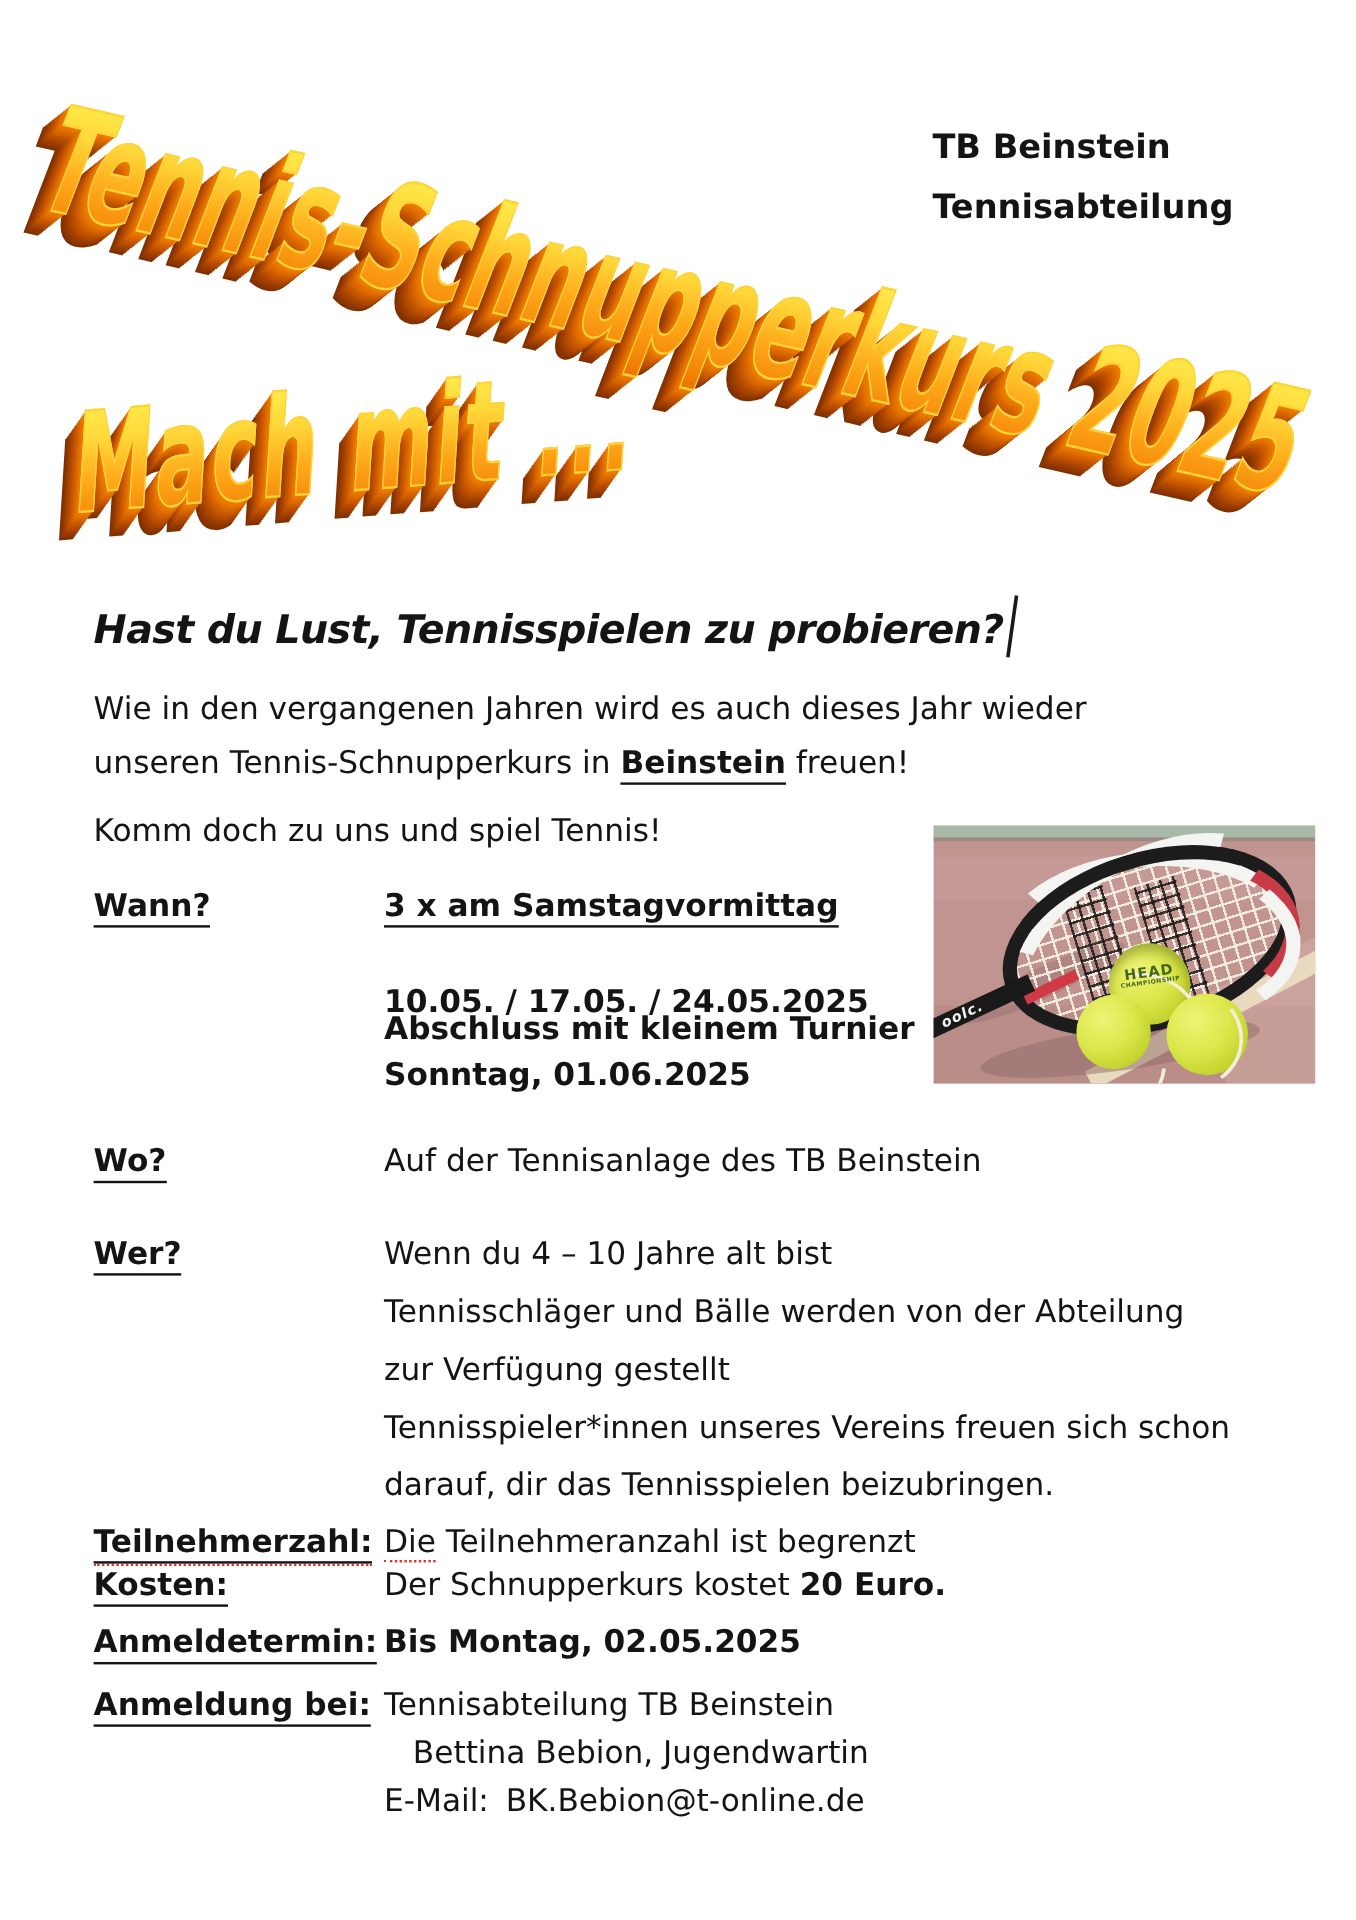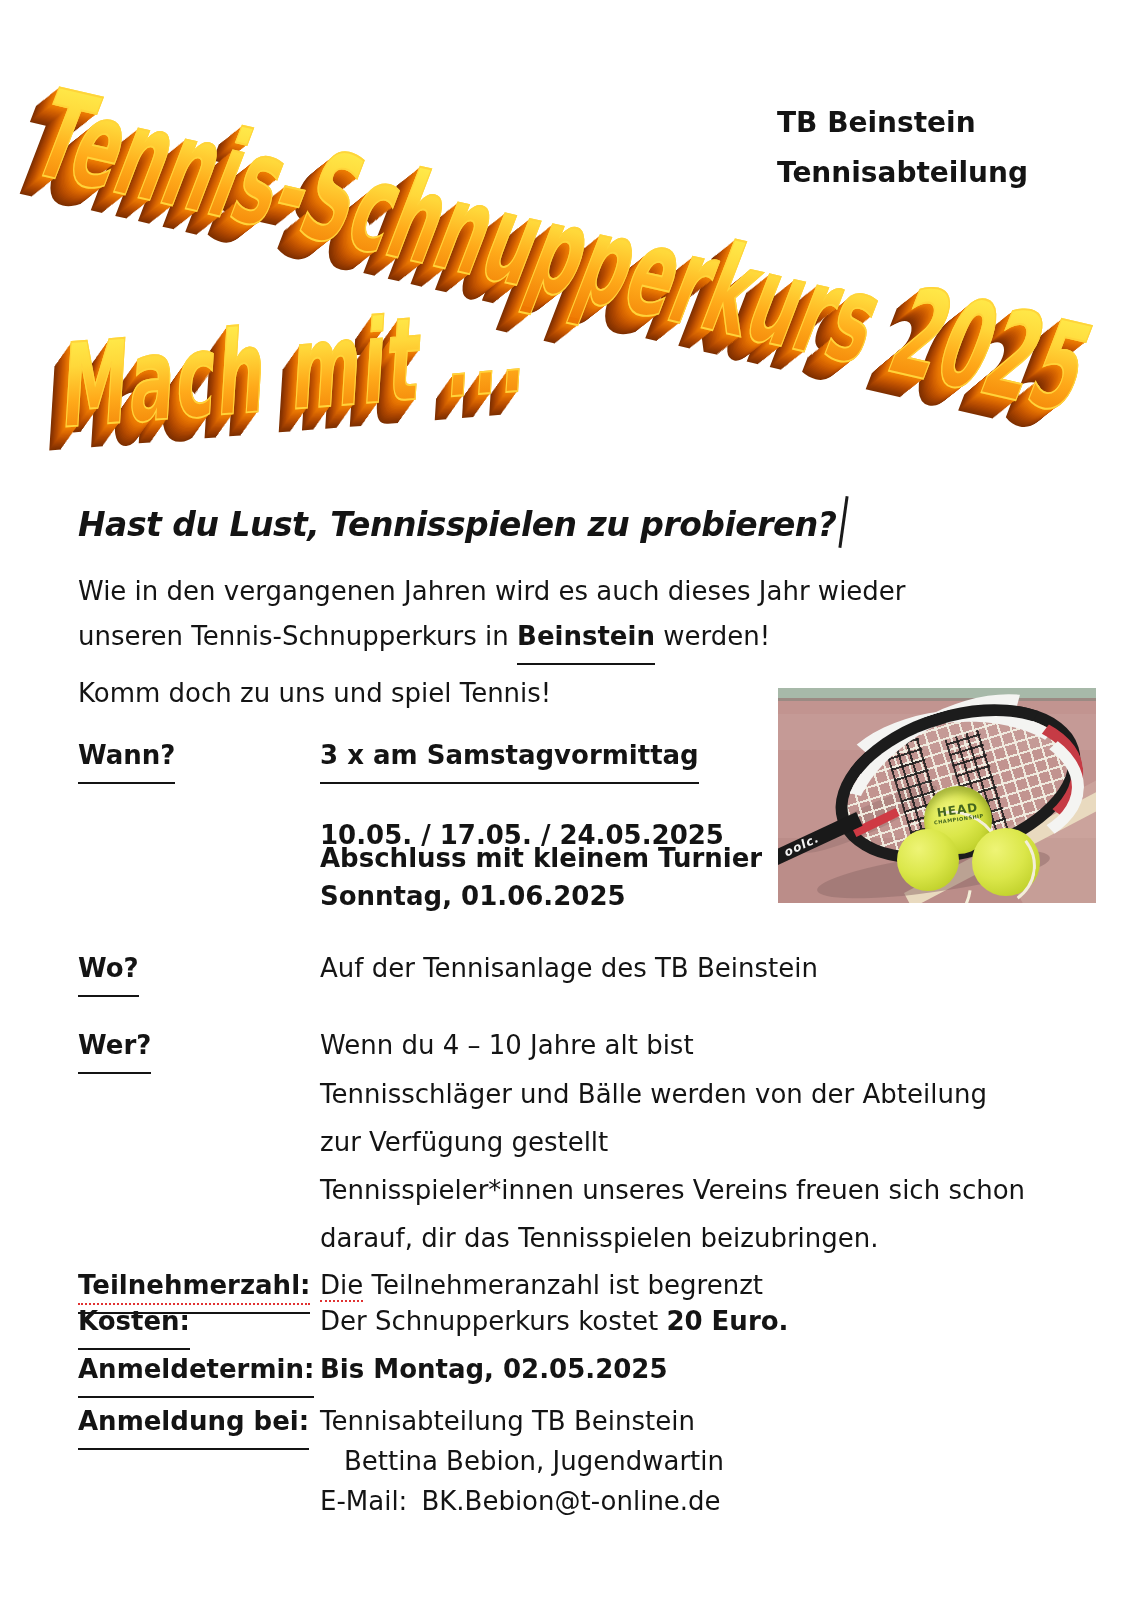--- a/index.html
+++ b/index.html
@@ -26,21 +26,21 @@
     -webkit-text-stroke:1.5px #ffd43a;text-shadow:none;
   }
   .wa-title{left:64px;top:74px;font-size:96px;transform:rotate(13deg) skewX(-8deg) scale(0.70,1.28);letter-spacing:1px;}
   .wa-sub{left:66px;top:330px;font-size:92px;transform:rotate(-4.5deg) skewX(-8deg) scale(0.72,1.25);letter-spacing:3px;}
   
   .org{left:777px;top:98px;font-size:28px;font-weight:700;line-height:50px;}
   .headline{left:78px;top:496px;font-size:33px;font-weight:700;font-style:italic;letter-spacing:-0.5px;white-space:nowrap;}
   .caret{display:inline-block;width:2.5px;height:52px;background:#1a1a1a;margin-left:6px;vertical-align:-12px;transform:rotate(8deg);}
   .line{position:absolute;font-size:26px;white-space:nowrap;}
   .b{font-weight:700;}
-  .ul{border-bottom:2.5px solid #141414;padding-bottom:12px;}
+  .ul{border-bottom:2.5px solid #141414;padding-bottom:1px;}
   .redsq{border-bottom:2px dotted #e03131;padding-bottom:3px;}
   .redsq-only{border-bottom:2px dotted #e03131;}
   .lblcol{left:78px;font-weight:700;}
   .valcol{left:320px;text-align:right;}
   
   .photo{left:778px;top:688px;width:318px;height:215px;overflow:hidden;background:#c29490;}
   .ph-strip{left:0;top:0;width:318px;height:10px;background:#a7b9a9;}
   .ph-strip2{left:0;top:10px;width:318px;height:3px;background:#9b8a83;}
   .ph-tex1{left:0;top:26px;width:318px;height:36px;background:rgba(255,255,255,0.06);}
   .ph-tex2{left:0;top:150px;width:318px;height:65px;background:rgba(110,70,70,0.08);}
@@ -86,21 +86,21 @@
 <div class="wordart wa-sub" data-text="Mach mit ...">Mach mit ...</div>
 
 <div class="abs org">
   <div>TB Beinstein</div>
   <div>Tennisabteilung</div>
 </div>
 
 <div class="abs headline"><span>Hast du Lust, Tennisspielen zu probieren?</span><span class="caret"></span></div>
 
 <div class="line" style="left:78px;top:576px;">Wie in den vergangenen Jahren wird es auch dieses Jahr wieder</div>
-<div class="line" style="left:78px;top:621px;"><span>unseren Tennis-Schnupperkurs in </span><span class="b ul">Beinstein</span><span> werden!</span></div>
+<div class="line" style="left:78px;top:621px;"><span>unseren Tennis-Schnupperkurs in </span><span class="b ul">Beinstein</span><span> freuen!</span></div>
 
 <div class="line" style="left:78px;top:678px;">Komm doch zu uns und spiel Tennis!</div>
 
 <div class="line lblcol" style="top:740px;"><span class="ul">Wann?</span></div>
 <div class="line valcol b" style="top:740px;"><span class="ul">3 x am Samstagvormittag</span></div>
 <div class="line valcol b" style="top:797px;margin-top:23px;">10.05. / 17.05. / 24.05.2025</div>
 <div class="line valcol b" style="top:843px;">Abschluss mit kleinem Turnier</div>
 <div class="line valcol b" style="top:881px;">Sonntag, 01.06.2025</div>
 
 <div class="line lblcol" style="top:953px;"><span class="ul">Wo?</span></div>

